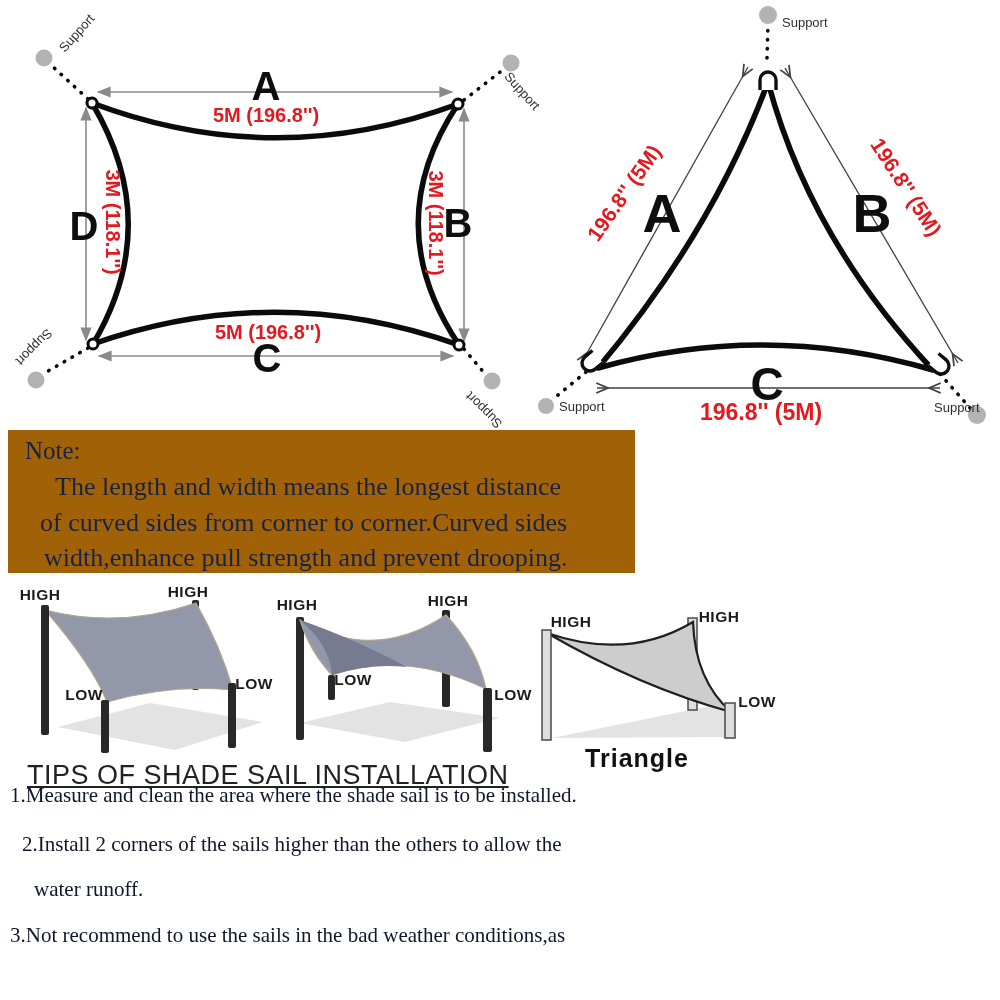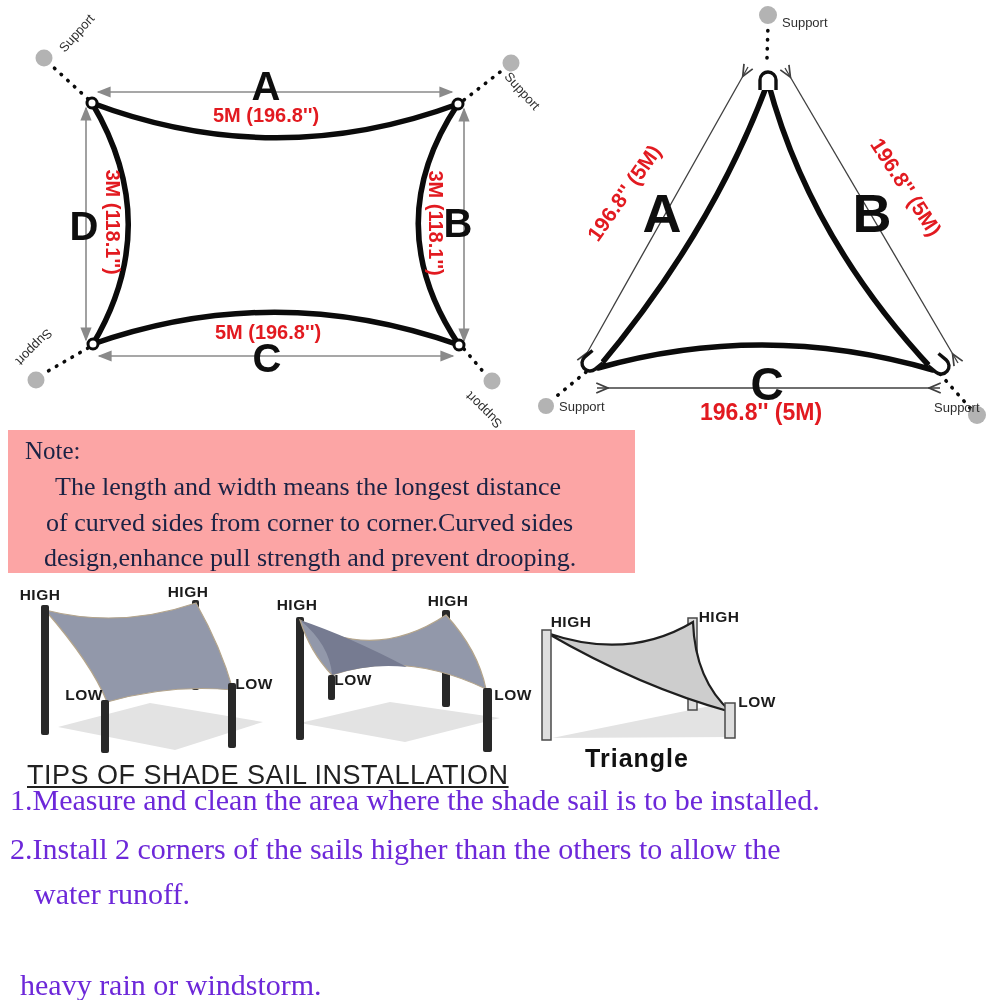--- a/index.html
+++ b/index.html
@@ -14,26 +14,26 @@
   .dimline{stroke:#8a8a8a;stroke-width:1.6;}
   .thinline{stroke:#3f3f3f;stroke-width:1.3;fill:none;}
   .dotline{stroke:#0a0a0a;stroke-width:3.6;stroke-linecap:round;stroke-dasharray:0.5 8.5;fill:none;}
   .ring{fill:#ffffff;stroke:#0a0a0a;stroke-width:3;}
   .dring{fill:#ffffff;stroke:#0f0f0f;stroke-width:3.4;}
   .anchor{fill:#b3b3b3;}
   .sail-main{fill:#ffffff;stroke:#0b0b0b;stroke-width:5.5;stroke-linejoin:round;}
   .pole-dark{fill:#282828;}
   .pole-light{fill:#dedede;stroke:#4a4a4a;stroke-width:1.5;}
   .shadow{fill:#e3e3e3;}
-  .note-box{left:8px;top:430px;width:627px;height:143px;background:#fca5a5;}
+  .note-box{left:8px;top:430px;width:627px;height:143px;background:#a16207;}
   .note-text{position:absolute;font-family:"Liberation Serif",serif;font-size:26px;
              color:#1a2244;white-space:nowrap;line-height:1;}
   .note-head{font-size:25px;}
-  .tip-line{position:absolute;font-family:"Liberation Serif",serif;font-size:30px;
-            color:#6d28d9;white-space:nowrap;line-height:1;}
+  .tip-line{position:absolute;font-family:"Liberation Serif",serif;font-size:21px;
+            color:#0f172a;white-space:nowrap;line-height:1;}
   .tips-title{position:absolute;font-family:"Liberation Sans",sans-serif;font-size:27px;
               color:#222222;letter-spacing:.5px;white-space:nowrap;line-height:1;text-decoration:underline;}
 </style>
 </head>
 <body>
 
 <div class="canvas">
 
   <svg class="abs" style="left:0;top:0" width="540" height="430" viewBox="0 0 540 430">
     <defs>
@@ -120,22 +120,22 @@
     <text class="lbl-big" font-size="46" x="237" y="400" text-anchor="middle">C</text>
 
     <text class="lbl-red" font-size="21" x="100" y="197" text-anchor="middle" transform="rotate(-55 100 197)">196.8'' (5M)</text>
     <text class="lbl-red" font-size="21" x="370" y="191" text-anchor="middle" transform="rotate(57 370 191)">196.8'' (5M)</text>
     <text class="lbl-red" font-size="23" x="231" y="420" text-anchor="middle">196.8'' (5M)</text>
   </svg>
 
   <div class="abs note-box">
     <div class="note-text note-head" style="left:17px;top:8px">Note:</div>
     <div class="note-text" style="left:47px;top:44px">The length and width means the longest distance</div>
-    <div class="note-text" style="left:38px;top:80px">of curved sides from corner to corner.Curved sides</div>
-    <div class="note-text" style="left:36px;top:115px">design,enhance pull strength and prevent drooping.</div>
+    <div class="note-text" style="left:32px;top:80px">of curved sides from corner to corner.Curved sides</div>
+    <div class="note-text" style="left:36px;top:115px">width,enhance pull strength and prevent drooping.</div>
   </div>
 
   <svg class="abs" style="left:0;top:575px" width="1000" height="215" viewBox="0 0 1000 215">
 
     <g>
       <polygon class="shadow" points="58,152 150,128 263,147 175,175"></polygon>
       <rect class="pole-dark" x="192" y="25" width="7" height="90" rx="2"></rect>
       <path d="M45,35 Q120,54 196,28 Q221,72 233,115 Q170,109 107,127 Q92,89 45,35 Z" fill="#9298aa" stroke="#b4a58c" stroke-width="1.2"></path>
       <rect class="pole-dark" x="41" y="30" width="8" height="130" rx="2"></rect>
       <rect class="pole-dark" x="101" y="125" width="8" height="53" rx="2"></rect>
@@ -168,17 +168,17 @@
       <rect class="pole-light" x="725" y="128" width="10" height="35"></rect>
       <text class="lbl-hl" x="571" y="52" text-anchor="middle">HIGH</text>
       <text class="lbl-hl" x="719" y="47" text-anchor="middle">HIGH</text>
       <text class="lbl-hl" x="757" y="132" text-anchor="middle">LOW</text>
       <text x="637" y="192" text-anchor="middle" font-size="25" font-weight="bold" fill="#111111" letter-spacing="1">Triangle</text>
     </g>
   </svg>
 
   <div class="tips-title" style="left:27px;top:762px">TIPS OF SHADE SAIL INSTALLATION</div>
   <div class="tip-line" style="left:10px;top:785px">1.Measure and clean the area where the shade sail is to be installed.</div>
-  <div class="tip-line" style="left:10px;top:834px">2.Install 2 corners of the sails higher than the others to allow the</div>
+  <div class="tip-line" style="left:22px;top:834px">2.Install 2 corners of the sails higher than the others to allow the</div>
   <div class="tip-line" style="left:34px;top:879px">water runoff.</div>
-  <div class="tip-line" style="left:20px;top:970px">heavy rain or  windstorm.</div>
+  <div class="tip-line" style="left:10px;top:925px">3.Not recommend to use the sails in the bad weather conditions,as</div>
 
 </div>
 
 </body></html>

